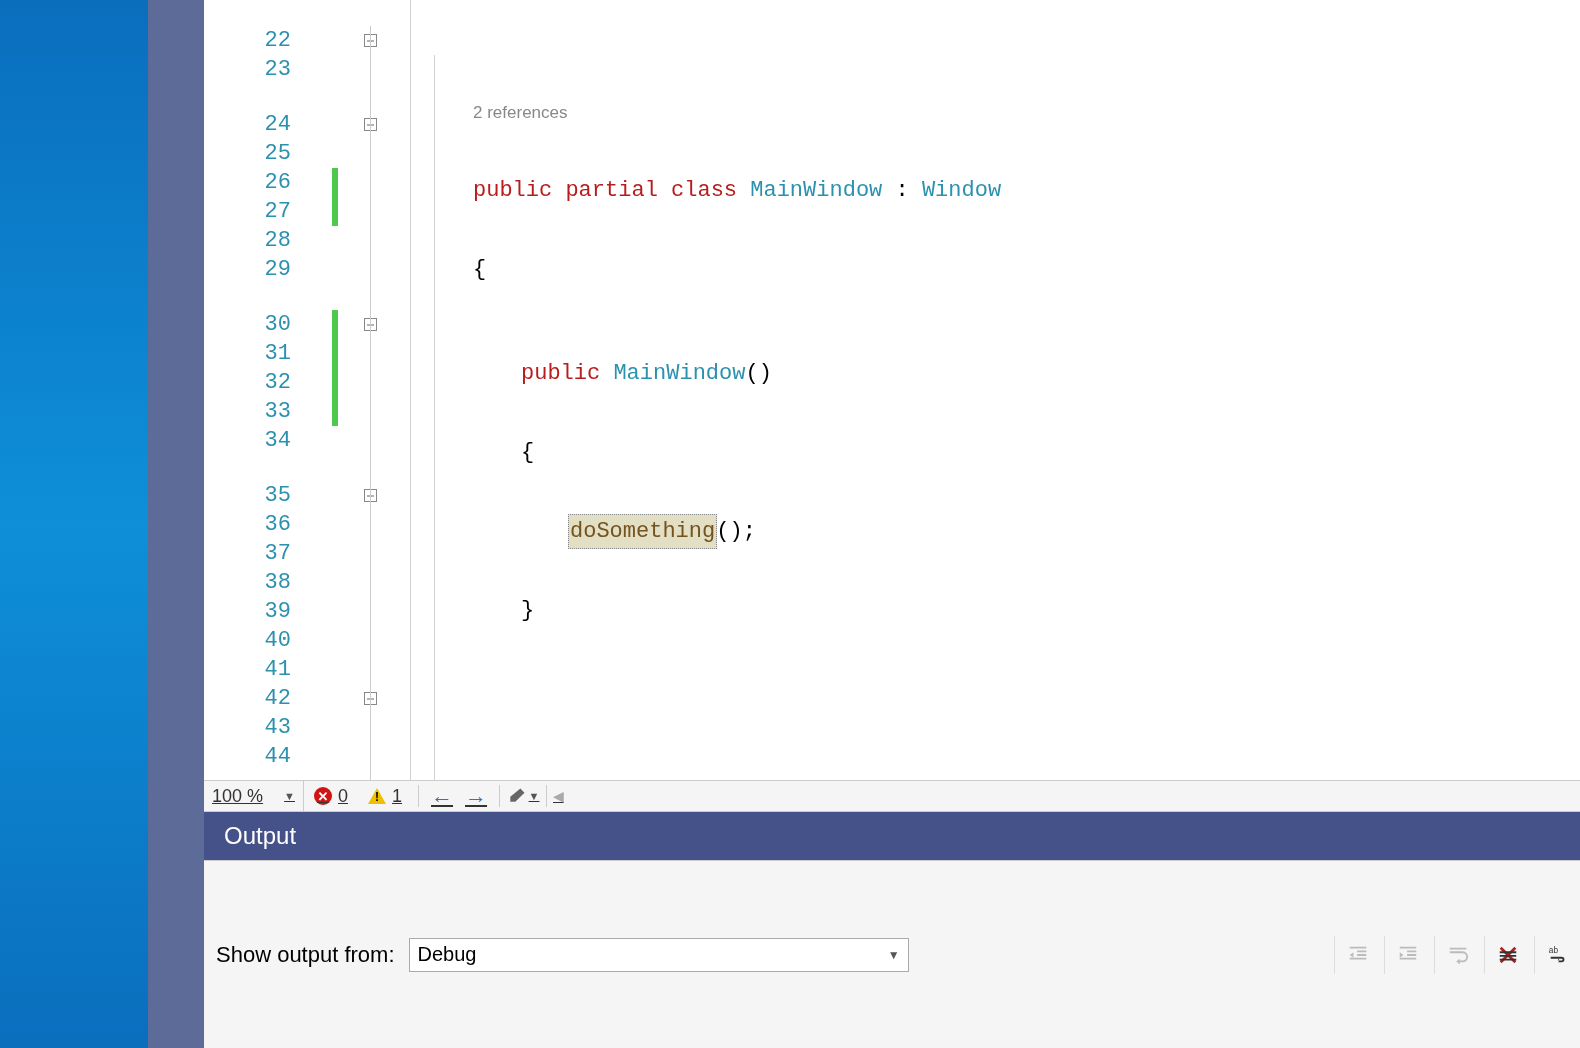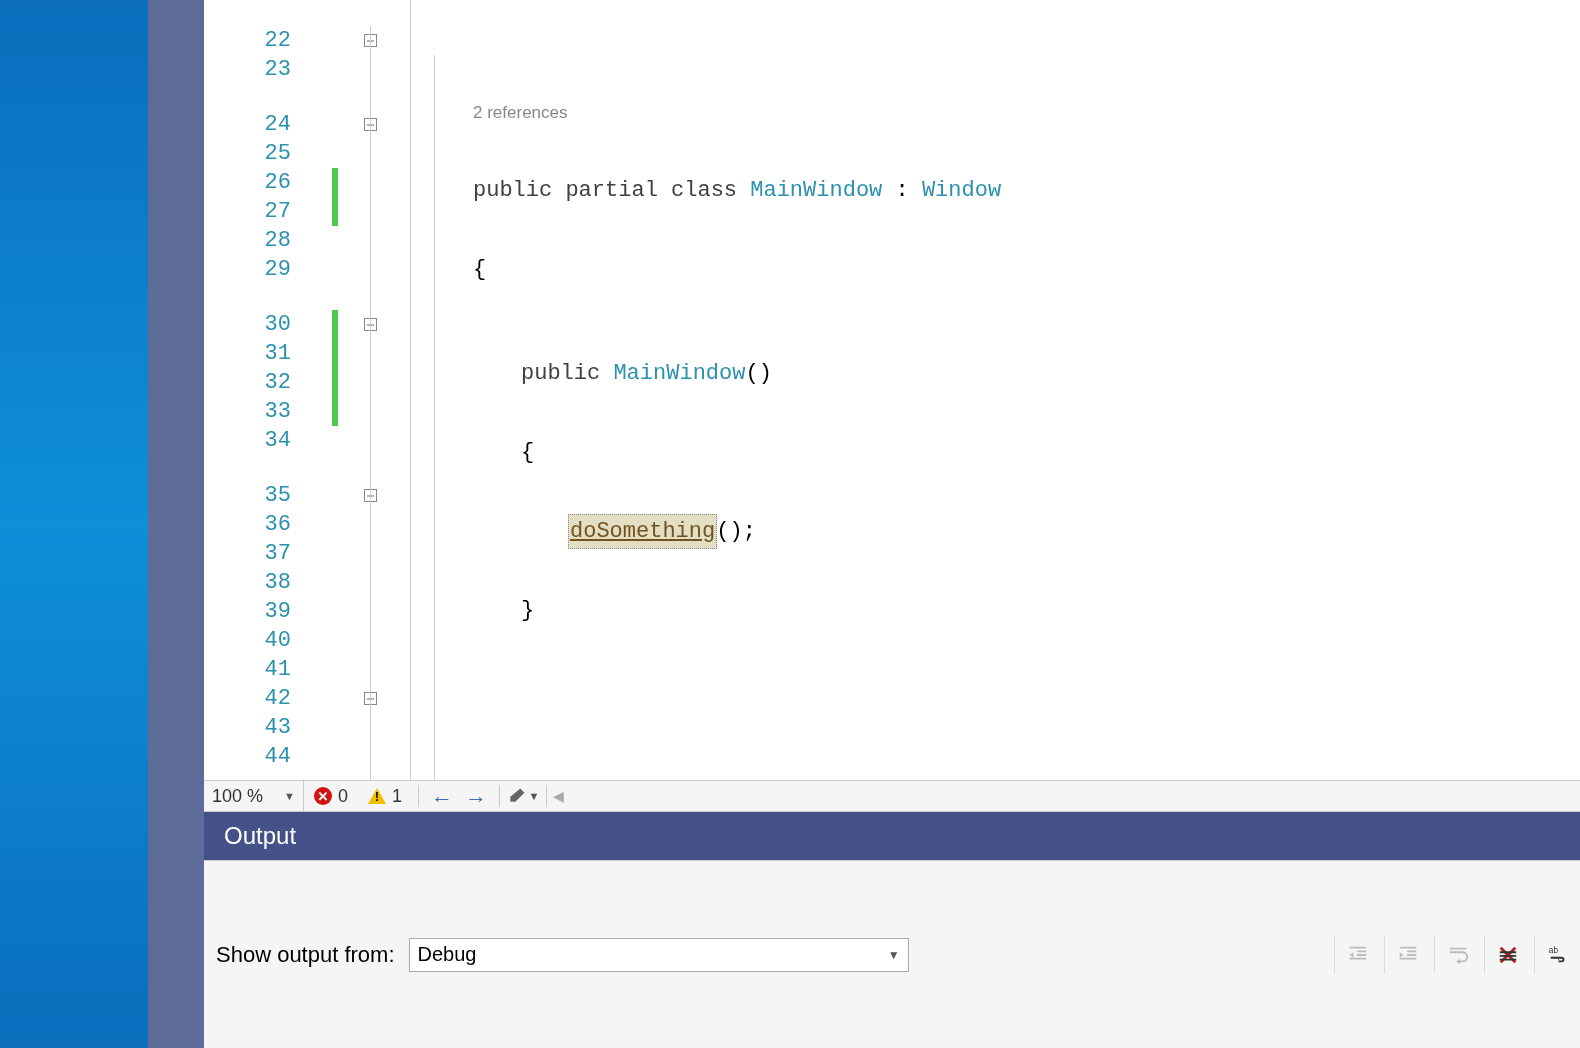--- a/index.html
+++ b/index.html
@@ -86,57 +86,57 @@
   white-space: pre;
 }
 .code-line { height: 29px; line-height: 29px; }
 .codelens {
   height: 26px;
   line-height: 26px;
   font-size: 17px;
   color: #888;
   font-family: 'Segoe UI', Arial, sans-serif;
 }
-.kw { color: #404040; }
+.kw { color: #b91c1c; }
 .type { color: #2b91af; }
 .method { color: #74531f; }
 .plain { color: #000; }
 .highlight-line {
   position: absolute;
   left: 0; right: 0;
   height: 29px;
   background: #f5f1e8;
   border-top: 1px solid #e9e3d0;
   border-bottom: 1px solid #e9e3d0;
   z-index: -1;
 }
 .highlight-word {
   background: #e2dfc4;
   border: 1px dotted #888;
   padding: 4px 1px;
   margin: 0 -1px;
-  text-decoration: underline;
 }
 .dots-under {
   border-bottom: 2px dotted #999;
 }
 
 
 .status-strip {
   position: absolute;
   left: 204px; right: 0;
   top: 780px; height: 32px;
   background: #f5f5f5;
   border-top: 1px solid #ccc;
   border-bottom: 1px solid #ccc;
   display: flex;
   align-items: center;
   font-family: 'Segoe UI', Arial, sans-serif;
   font-size: 18px;
   color: #333;
+  text-decoration: underline;
 }
 .zoom-sel {
   width: 100px;
   padding: 0 8px;
   border-right: 1px solid #ccc;
   height: 100%;
   display: flex;
   align-items: center;
   justify-content: space-between;
 }

